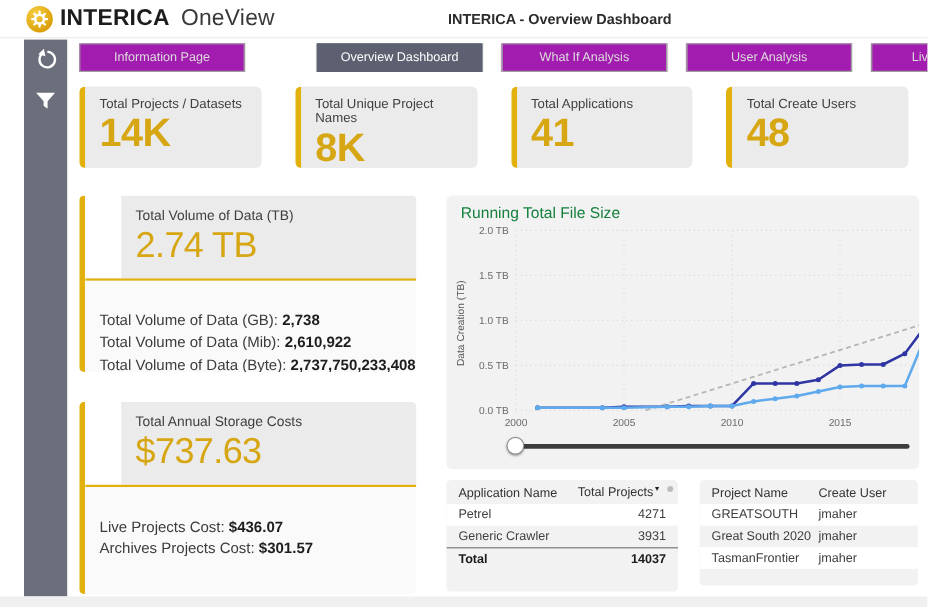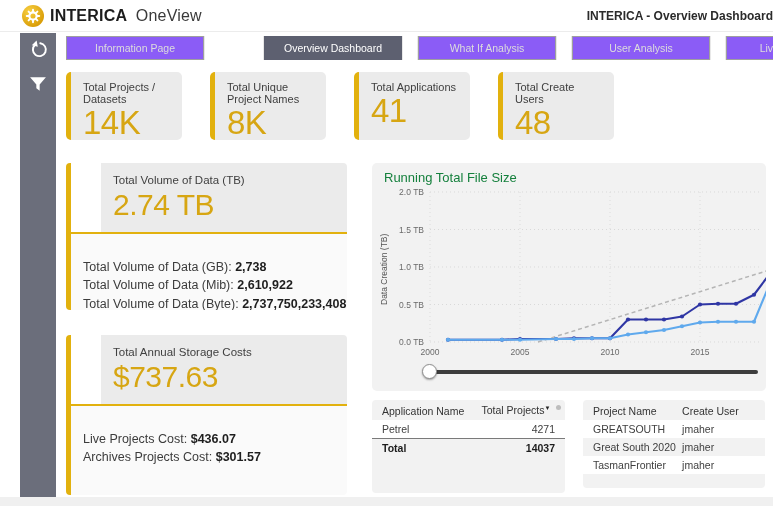--- a/index.html
+++ b/index.html
@@ -6,43 +6,43 @@
   html,body { width:773px; height:506px; }
   body {
     position:relative; overflow:hidden; background:#ffffff;
     font-family:"Liberation Sans","DejaVu Sans",sans-serif; color:#333;
   }
 
   
   .app-header { position:absolute; top:0; left:0; width:773px; height:32px; background:#fff; border-bottom:1px solid #ececec; }
   .logo-badge { position:absolute; left:22px; top:5px; width:22px; height:22px; border-radius:50%;
     background:radial-gradient(circle at 35% 30%, #f8d042, #d99d07 75%); display:flex; align-items:center; justify-content:center; }
-  .brand { position:absolute; left:50px; top:0; height:32px; line-height:32px; font-size:16px; letter-spacing:.2px; }
+  .brand { position:absolute; left:50px; top:0; height:32px; line-height:32px; font-size:19px; letter-spacing:.2px; }
   .brand-bold { font-weight:bold; color:#1c1c1c; }
   .brand-light { font-weight:normal; color:#3a3a3a; margin-left:4px; }
   .page-title { position:absolute; left:160px; right:0; top:0; height:48px; line-height:32px;
-    text-align:right; font-size:12px; font-weight:bold; color:#2b2b2b; }
+    text-align:center; font-size:12px; font-weight:bold; color:#2b2b2b; }
 
   
   .sidebar { position:absolute; left:20px; top:33px; width:36px; height:464px; background:#6b6e7b; }
   .sidebar-btn { width:36px; height:34px; display:flex; align-items:center; justify-content:center; cursor:pointer; }
 
   
   .nav-row { position:absolute; top:36px; left:66px; right:0; height:24px; display:flex; gap:16px; overflow:hidden; }
-  .nav-btn { flex:0 0 138px; height:24px; background:#8b5cf6; border:1px solid #9f9f9f;
+  .nav-btn { flex:0 0 138px; height:24px; background:#a21caf; border:1px solid #9f9f9f;
     color:#dcdcdc; font-size:10.5px; display:flex; align-items:center; justify-content:center;
     box-shadow:0 0 0 1px #e8e8e8; cursor:pointer; white-space:nowrap; overflow:hidden; }
   .nav-btn.active { background:#5d6070; border-color:#5d6070; color:#ffffff;margin-left:44px; }
 
   
-  .kpi-row { position:absolute; top:72px; left:66px; width:548px; height:68px;
+  .kpi-row { position:absolute; top:72px; left:66px; width:691px; height:68px;
     display:grid; grid-template-columns:repeat(4,1fr); gap:28px; }
   .kpi-card { background:#ebebeb; border-radius:5px; border-left:5px solid #e2b10e; padding:9px 12px 4px; overflow:hidden; }
   .kpi-label { font-size:11px; color:#404040; }
-  .kpi-value { font-size:33px; color:#d7a613; line-height:1.1; letter-spacing:-.5px; }
+  .kpi-value { font-size:33px; color:#d7a613; line-height:1.1; letter-spacing:-.5px;font-weight:bold; }
 
   
   .stat-panel { position:absolute; left:66px; width:281px; border-radius:4px; border-left:5px solid #e2b10e; overflow:hidden; }
   #volume-panel { top:163px; height:147px; }
   #costs-panel  { top:335px; height:160px; }
   .panel-top { background:#ebebeb; padding:11px 12px 8px;margin-left:30px; }
   .panel-label { font-size:11.5px; color:#404040; }
   .panel-value { font-size:30px; color:#d7a613; line-height:1.25; letter-spacing:-.5px; }
   .panel-divider { height:2px; background:#e2b10e; }
   .panel-bottom { background:#fafafa; padding:24px 12px 10px; height:100%; }
@@ -247,20 +247,24 @@
     <div>Application Name</div>
     <div class="sort-wrap">
       <span>Total Projects</span>
       <span class="sort-glyph">▼</span>
     </div>
   </div>
   <div class="tbl-row cols-apps alt-white">
     <div>Petrel</div>
     <div class="cell-num">4271</div>
   </div>
+  <div class="tbl-row cols-apps">
+    <div>Generic Crawler</div>
+    <div class="cell-num">3931</div>
+  </div>
   <div class="tbl-total cols-apps">
     <div>Total</div>
     <div class="cell-num">14037</div>
   </div>
   <div class="scroll-dot"></div>
 </div>
 
 <div class="table-card" id="projects-table">
   <div class="tbl-header cols-proj">
     <div>Project Name</div>

